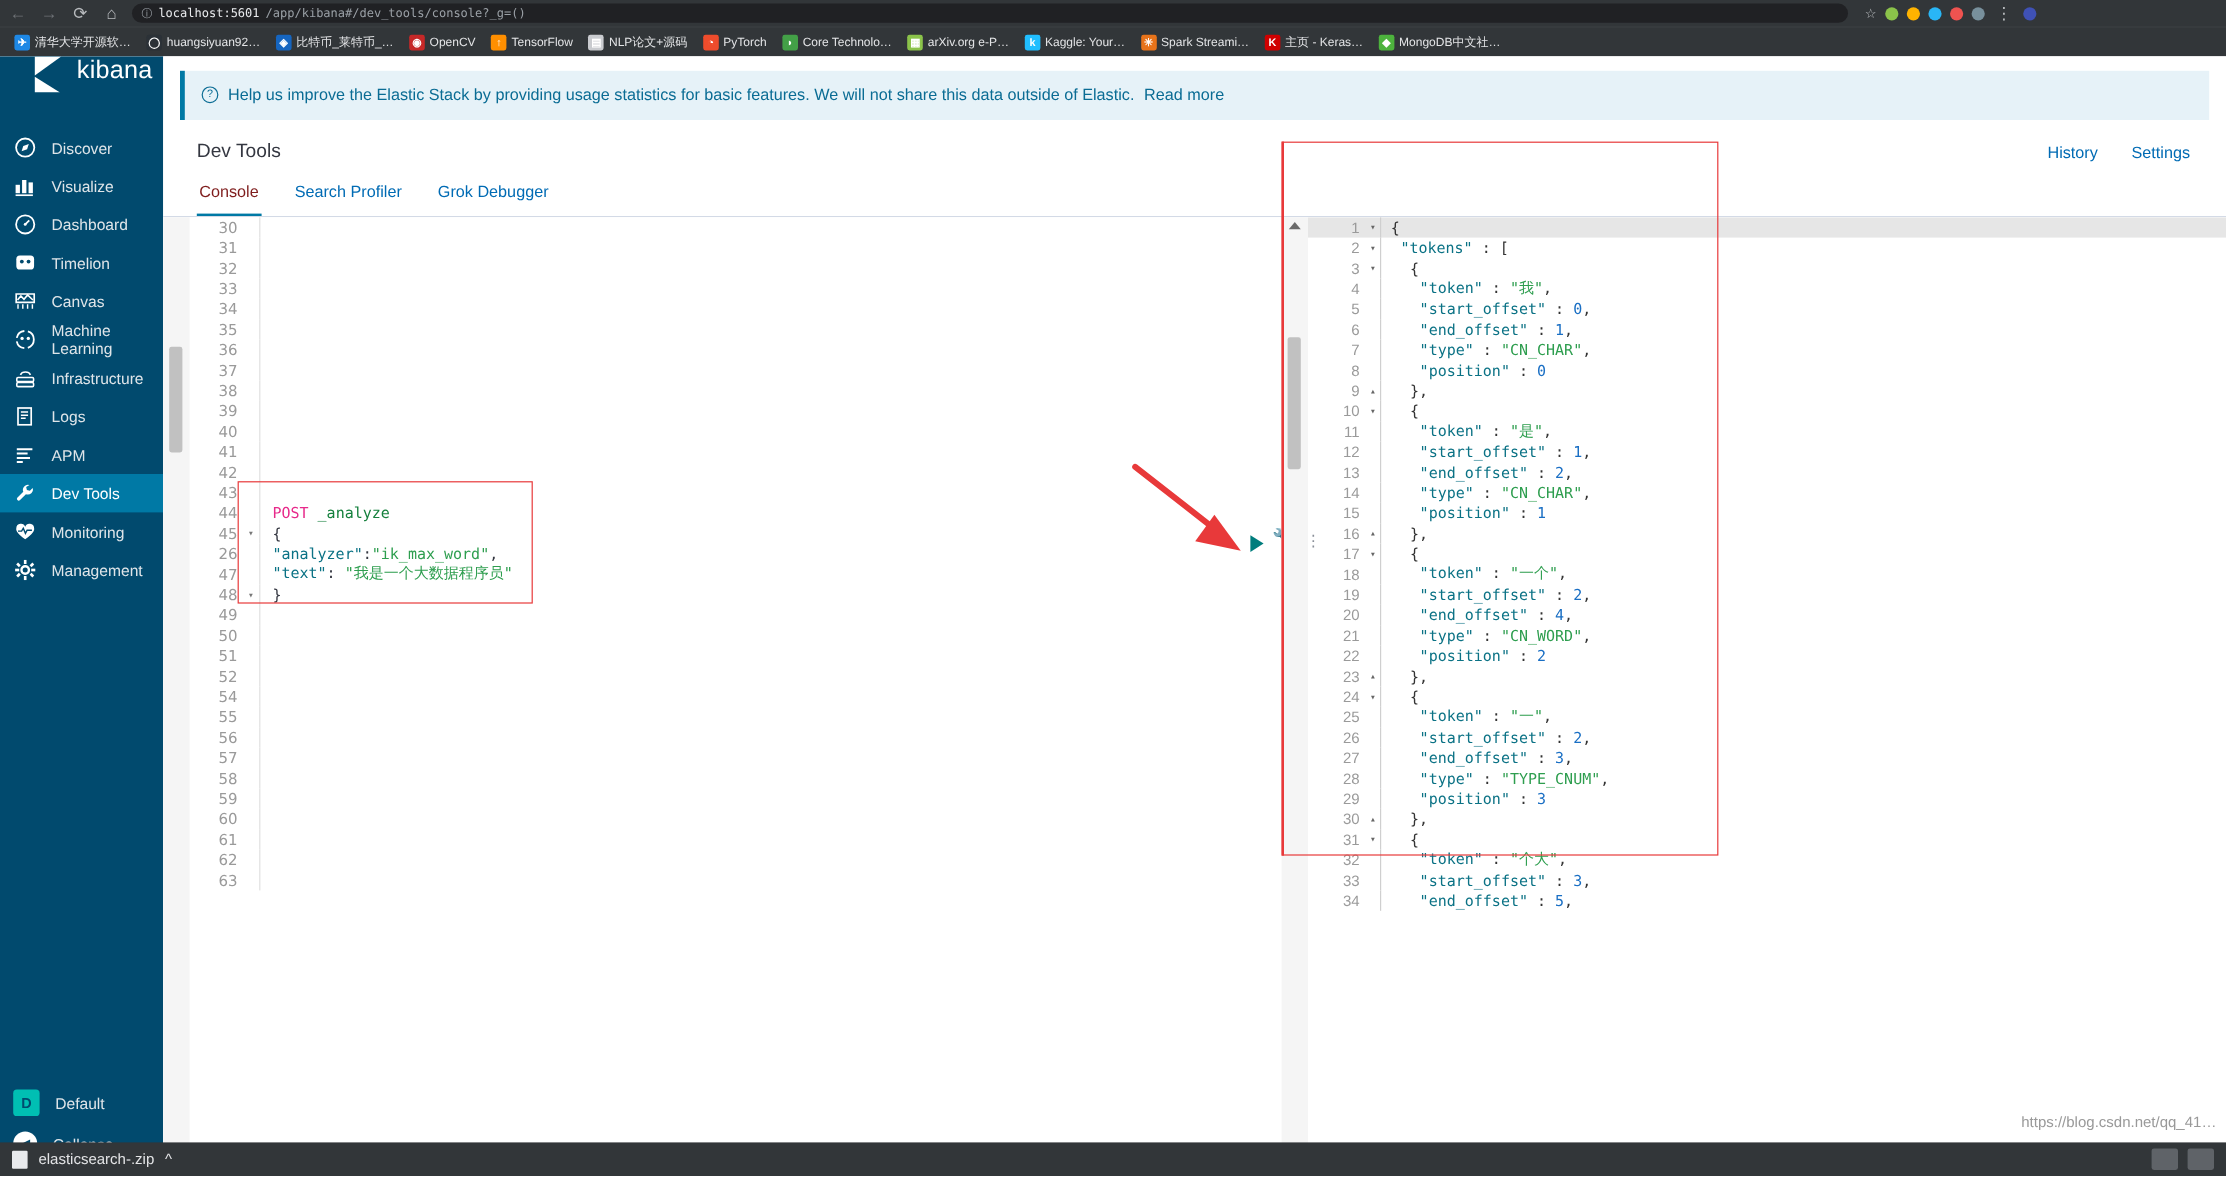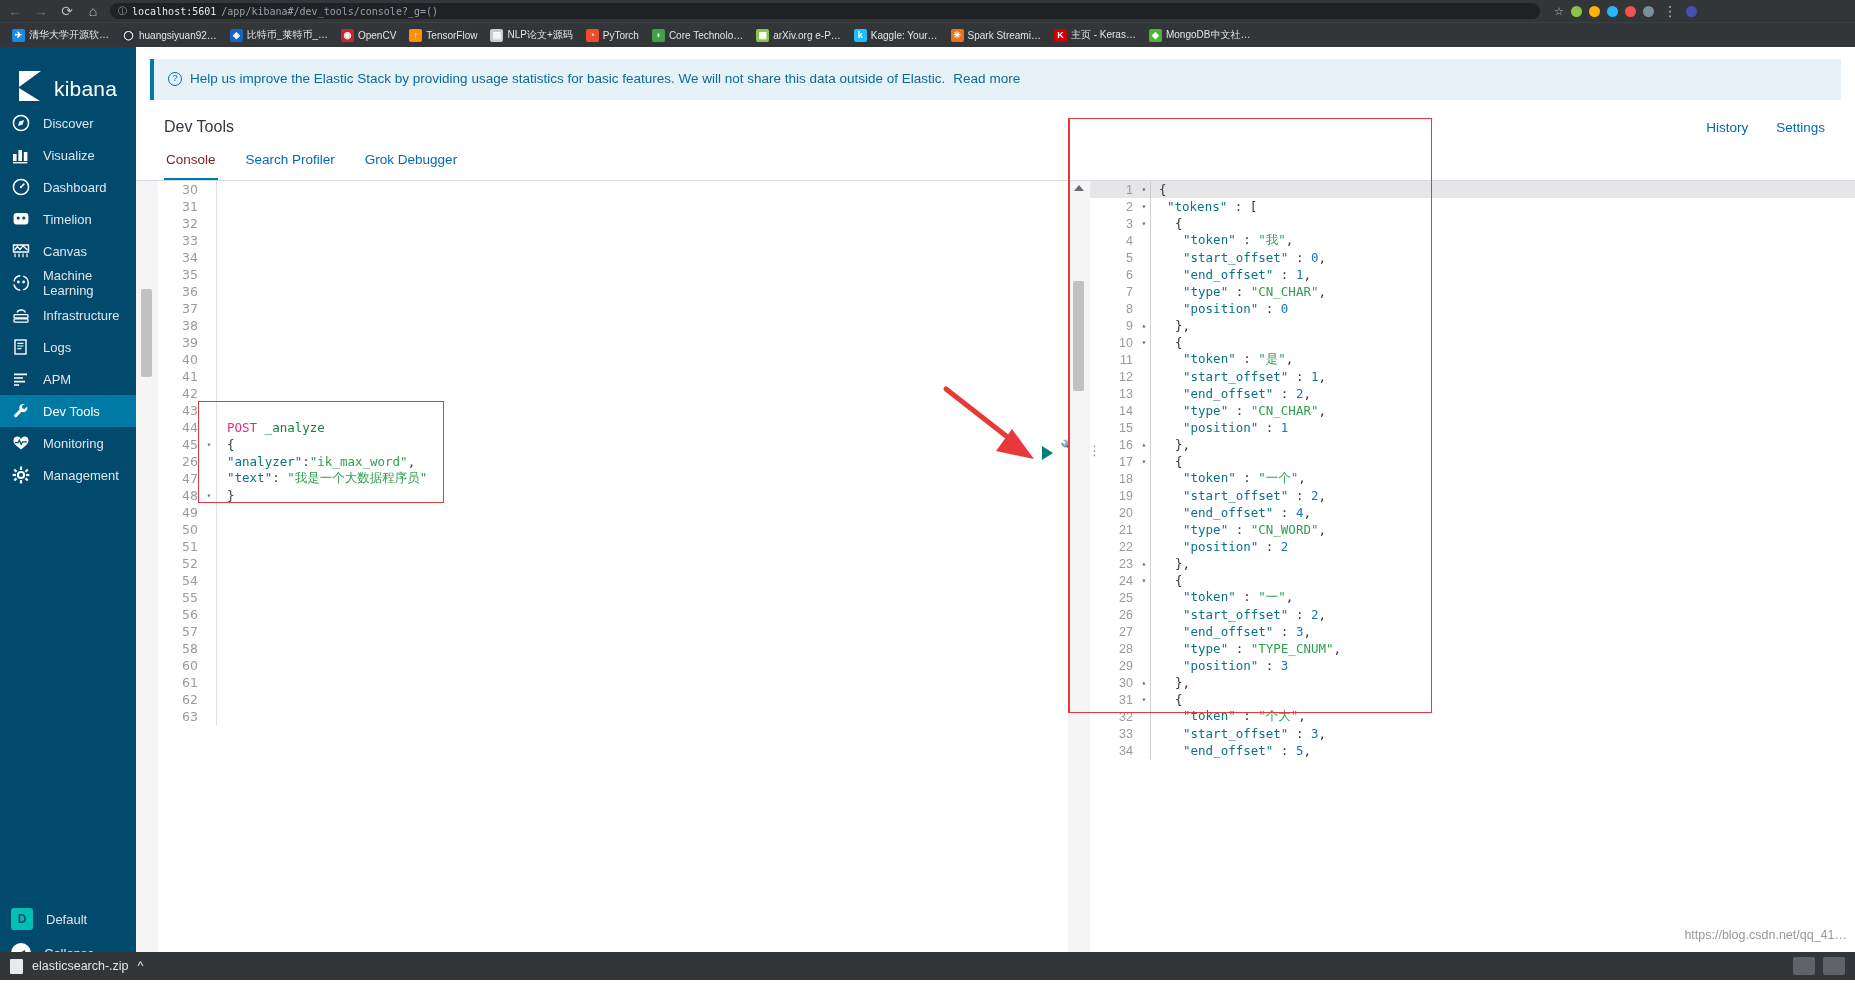--- a/index.html
+++ b/index.html
@@ -37,21 +37,21 @@
          align-items:center; justify-content:center; font-size:9px; color:#fff;
          font-weight:bold; flex:0 0 auto; }
 
   
   .app { position:relative; width:100%; height:933px; display:flex; background:#fff; }
 
   .sidebar {
     width:136px; background:#014a6e; color:#fff; display:flex;
     flex-direction:column; flex:0 0 136px; padding-top:0;
   }
-  .kb-logo { height:54px; display:flex; align-items:flex-end; gap:10px; padding-left:18px; }
+  .kb-logo { height:54px; display:flex; align-items:flex-start; gap:10px; padding-left:28px; }
   .kb-mark { width:26px; height:30px; position:relative; }
   .kb-mark svg { display:block; }
   .kb-text { font-size:21px; letter-spacing:.2px; color:#fff; }
 
   .nav-list { display:flex; flex-direction:column; margin-top:6px; }
   .nav-item {
     height:32px; display:flex; align-items:center; gap:13px;
     padding-left:11px; color:#dfe5e9; font-size:13px; position:relative;
   }
   .nav-item.active { background:#0079a5; color:#fff; }
@@ -590,20 +590,26 @@
                 <span class="vline"></span>
                 <span class="code"></span>
               </div>
               <div class="row">
                 <span class="ln">58</span>
                 <span class="fold"></span>
                 <span class="vline"></span>
                 <span class="code"></span>
               </div>
               <div class="row">
+                <span class="ln">59</span>
+                <span class="fold"></span>
+                <span class="vline"></span>
+                <span class="code"></span>
+              </div>
+              <div class="row">
                 <span class="ln">60</span>
                 <span class="fold"></span>
                 <span class="vline"></span>
                 <span class="code"></span>
               </div>
               <div class="row">
                 <span class="ln">61</span>
                 <span class="fold"></span>
                 <span class="vline"></span>
                 <span class="code"></span>

